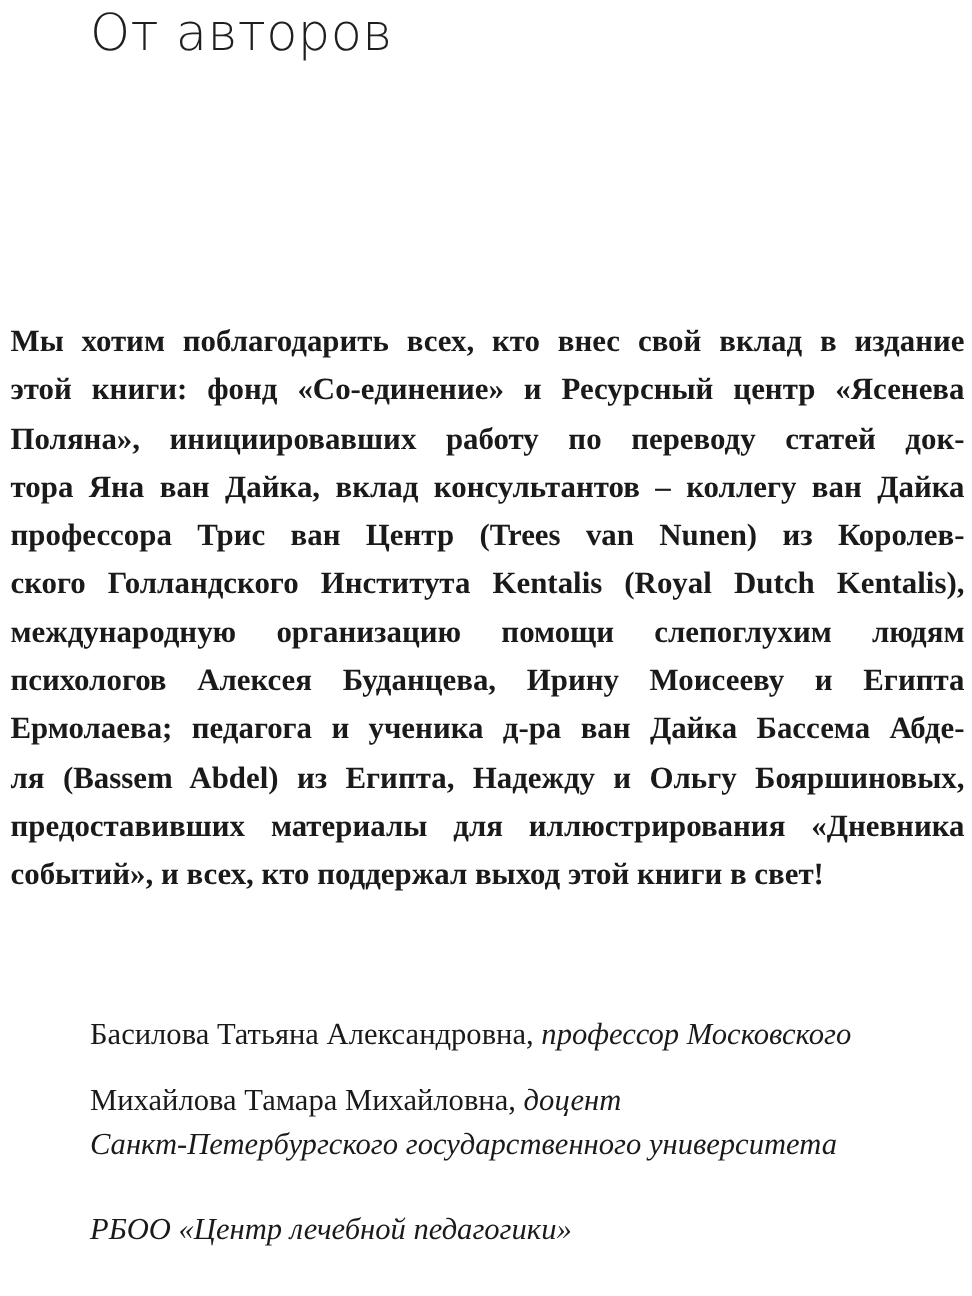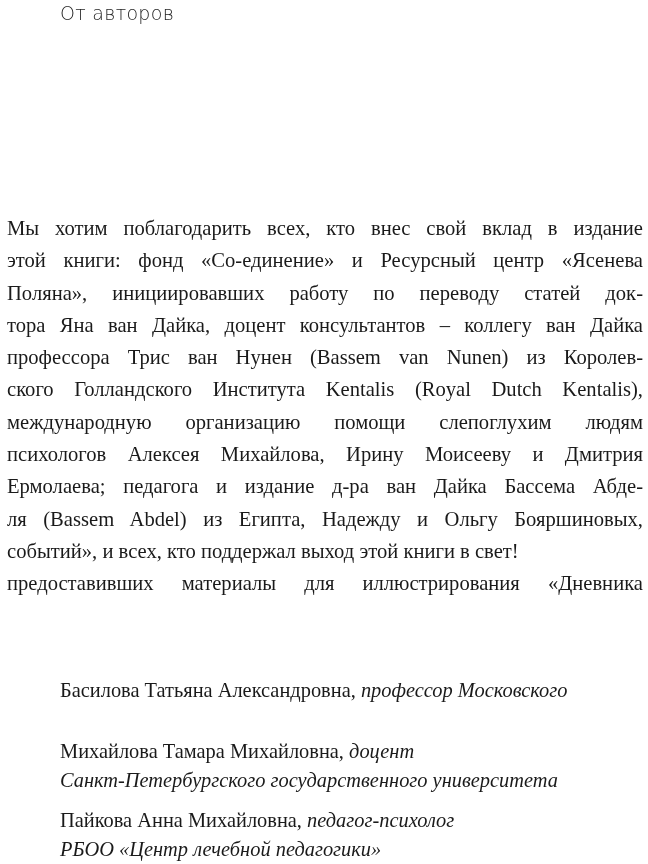--- a/index.html
+++ b/index.html
@@ -1,65 +1,64 @@
 <!DOCTYPE html>
 <html><head>
   <meta charset="utf-8">
   <style>
     html, body { margin: 0; padding: 0; background: #ffffff; }
     body { width: 648px; height: 864px; position: relative; overflow: hidden; color: #1a1a1a; }
     .title {
       position: absolute; left: 60px; top: 2px;
-      font-family: "DejaVu Sans", sans-serif; font-size: 19px; font-weight: 300;
+      font-family: "DejaVu Sans", sans-serif; font-size: 34px; font-weight: 300;
       letter-spacing: 0.3px; color: #1f1f1f; margin: 0;
     }
     .body-text {
       position: absolute; left: 7px; top: 212px; width: 636px;
       font-family: "Liberation Serif", serif; font-size: 20.6px;
     }
     .line {
       display: block; height: 32.3px; line-height: 32.3px;
-      text-align: justify; text-align-last: justify; white-space: nowrap;
+      text-align: justify; text-align-last: justify; white-space: nowrap; font-weight: bold;
     }
     .line.last { text-align-last: left; }
     .sig {
       position: absolute; left: 60px; width: 584px;
       font-family: "Liberation Serif", serif; font-size: 20.4px;
     }
     .sig .l { display: block; line-height: 29px; white-space: nowrap; }
     .sig i { font-style: italic; margin-top: 42px; }
     .sig1 { top: 676px; }
-    .sig2 { top: 737px; }
+    .sig2 { top: 720px; }
     .sig3 { top: 806px; }
   </style>
 </head>
 <body>
 
 <h1 class="title">От авторов</h1>
 
 <div class="body-text">
   <span class="line">Мы хотим поблагодарить всех, кто внес свой вклад в издание</span>
   <span class="line">этой книги: фонд «Со-единение» и Ресурсный центр «Ясенева</span>
   <span class="line">Поляна», инициировавших работу по переводу статей док-</span>
-  <span class="line">тора Яна ван Дайка, доцент консультантов – коллегу ван Дайка</span>
-  <span class="line">профессора Трис ван Нунен (Bassem van Nunen) из Королев-</span>
+  <span class="line">тора Яна ван Дайка, вклад консультантов – коллегу ван Дайка</span>
+  <span class="line">профессора Трис ван Центр (Trees van Nunen) из Королев-</span>
   <span class="line">ского Голландского Института Kentalis (Royal Dutch Kentalis),</span>
   <span class="line">международную организацию помощи слепоглухим людям</span>
-  <span class="line">психологов Алексея Михайлова, Ирину Моисееву и Дмитрия</span>
-  <span class="line">Ермолаева; педагога и издание д-ра ван Дайка Бассема Абде-</span>
+  <span class="line">психологов Алексея Буданцева, Ирину Моисееву и Египта</span>
+  <span class="line">Ермолаева; педагога и ученика д-ра ван Дайка Бассема Абде-</span>
   <span class="line">ля (Bassem Abdel) из Египта, Надежду и Ольгу Бояршиновых,</span>
+  <span class="line">предоставивших материалы для иллюстрирования «Дневника</span>
   <span class="line last">событий», и всех, кто поддержал выход этой книги в свет!</span>
-  <span class="line">предоставивших материалы для иллюстрирования «Дневника</span>
 </div>
 
 <div class="sig sig1">
   <span class="l"><span>Басилова Татьяна Александровна,</span> <i>профессор Московского</i></span>
 </div>
 
 <div class="sig sig2">
   <span class="l"><span>Михайлова Тамара Михайловна,</span> <i>доцент</i></span>
   <span class="l"><i>Санкт-Петербургского государственного университета</i></span>
 </div>
 
 <div class="sig sig3">
-  <span class="l"><span>Пайкова Анна Михайловна,</span> <i>педагог-психолог</i></span>
   <span class="l"><i>РБОО «Центр лечебной педагогики»</i></span>
 </div>
 
 </body></html>

